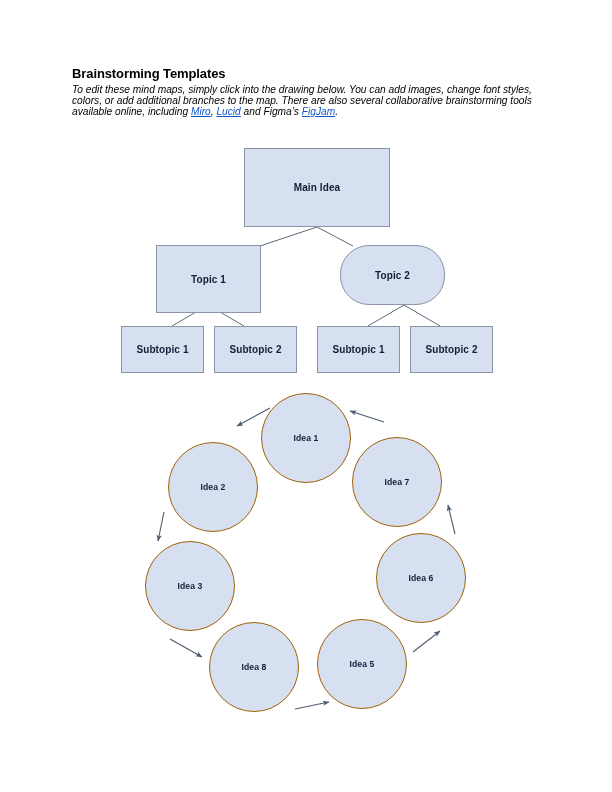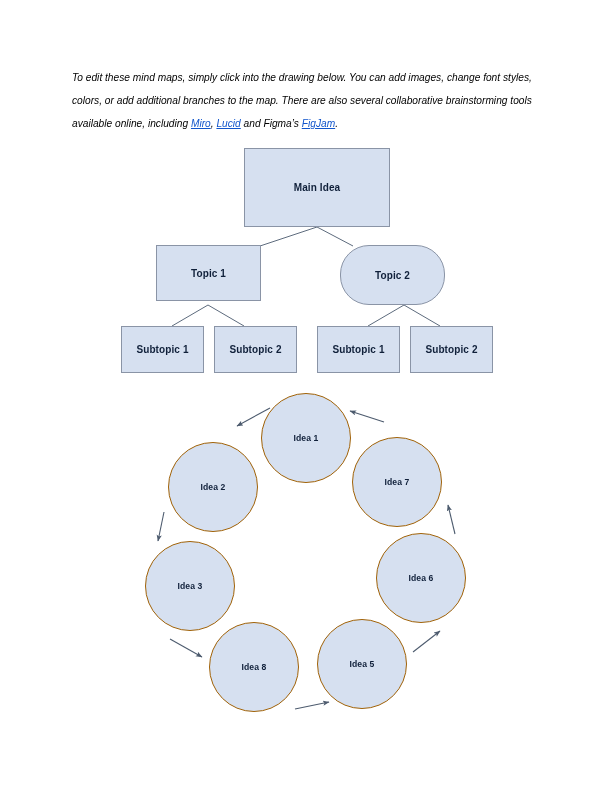--- a/index.html
+++ b/index.html
@@ -32,21 +32,21 @@
   .doc-title {
     font-size: 13px;
     font-weight: bold;
     letter-spacing: -0.1px;
     margin: 0 0 3px 0;
     line-height: 15px;
   }
   .doc-intro {
     font-size: 10.2px;
     font-style: italic;
-    line-height: 23px;
+    line-height: 11px;
     margin: 0;
     color: #000;
   }
   .doc-intro a {
     color: #1155cc;
     text-decoration: underline;
     font-style: italic;
   }
 
   
@@ -93,20 +93,21 @@
     color: #10203a;
     letter-spacing: 0.1px;
   }
 </style>
 </head>
 <body>
 
 <div class="page">
 
   <div class="header">
+    <h1 class="doc-title">Brainstorming Templates</h1>
     <p class="doc-intro">
       <span>To edit these mind maps, simply click into the drawing below. You can add images, change font styles, colors, or add additional branches to the map. There are also several collaborative brainstorming tools available online, including </span><a href="#">Miro</a><span>, </span><a href="#">Lucid</a><span> and Figma’s </span><a href="#">FigJam</a><span>.</span>
     </p>
   </div>
 
   <svg class="diagram-svg" viewBox="0 0 612 792">
     <defs>
       <marker id="arrowhead" markerWidth="7" markerHeight="7" refX="5.6" refY="2.4" orient="auto" markerUnits="strokeWidth">
         <path d="M0,0 L6,2.4 L0,4.8 L1.4,2.4 z" fill="#4d5b6e"></path>
       </marker>
@@ -128,21 +129,21 @@
         <line x1="455" y1="534" x2="448" y2="505" stroke="#4d5b6e" stroke-width="1.1" marker-end="url(#arrowhead)"></line>
         <line x1="384" y1="422" x2="350" y2="411" stroke="#4d5b6e" stroke-width="1.1" marker-end="url(#arrowhead)"></line>
       </g>
   </svg>
 
   <div class="node-layer">
     <div id="tree-nodes">
         <div class="node-box" style="left: 244px; top: 148px; width: 146px; height: 79px;">
           <span>Main Idea</span>
         </div>
-        <div class="node-box" style="left: 156px; top: 245px; width: 105px; height: 56px;">
+        <div class="node-box" style="left: 156px; top: 245px; width: 105px; height: 68px;">
           <span>Topic 1</span>
         </div>
         <div class="node-box" style="left: 340px; top: 245px; width: 105px; height: 60px; border-radius: 29px;">
           <span>Topic 2</span>
         </div>
         <div class="node-box" style="left: 121px; top: 326px; width: 83px; height: 47px;">
           <span>Subtopic 1</span>
         </div>
         <div class="node-box" style="left: 214px; top: 326px; width: 83px; height: 47px;">
           <span>Subtopic 2</span>

